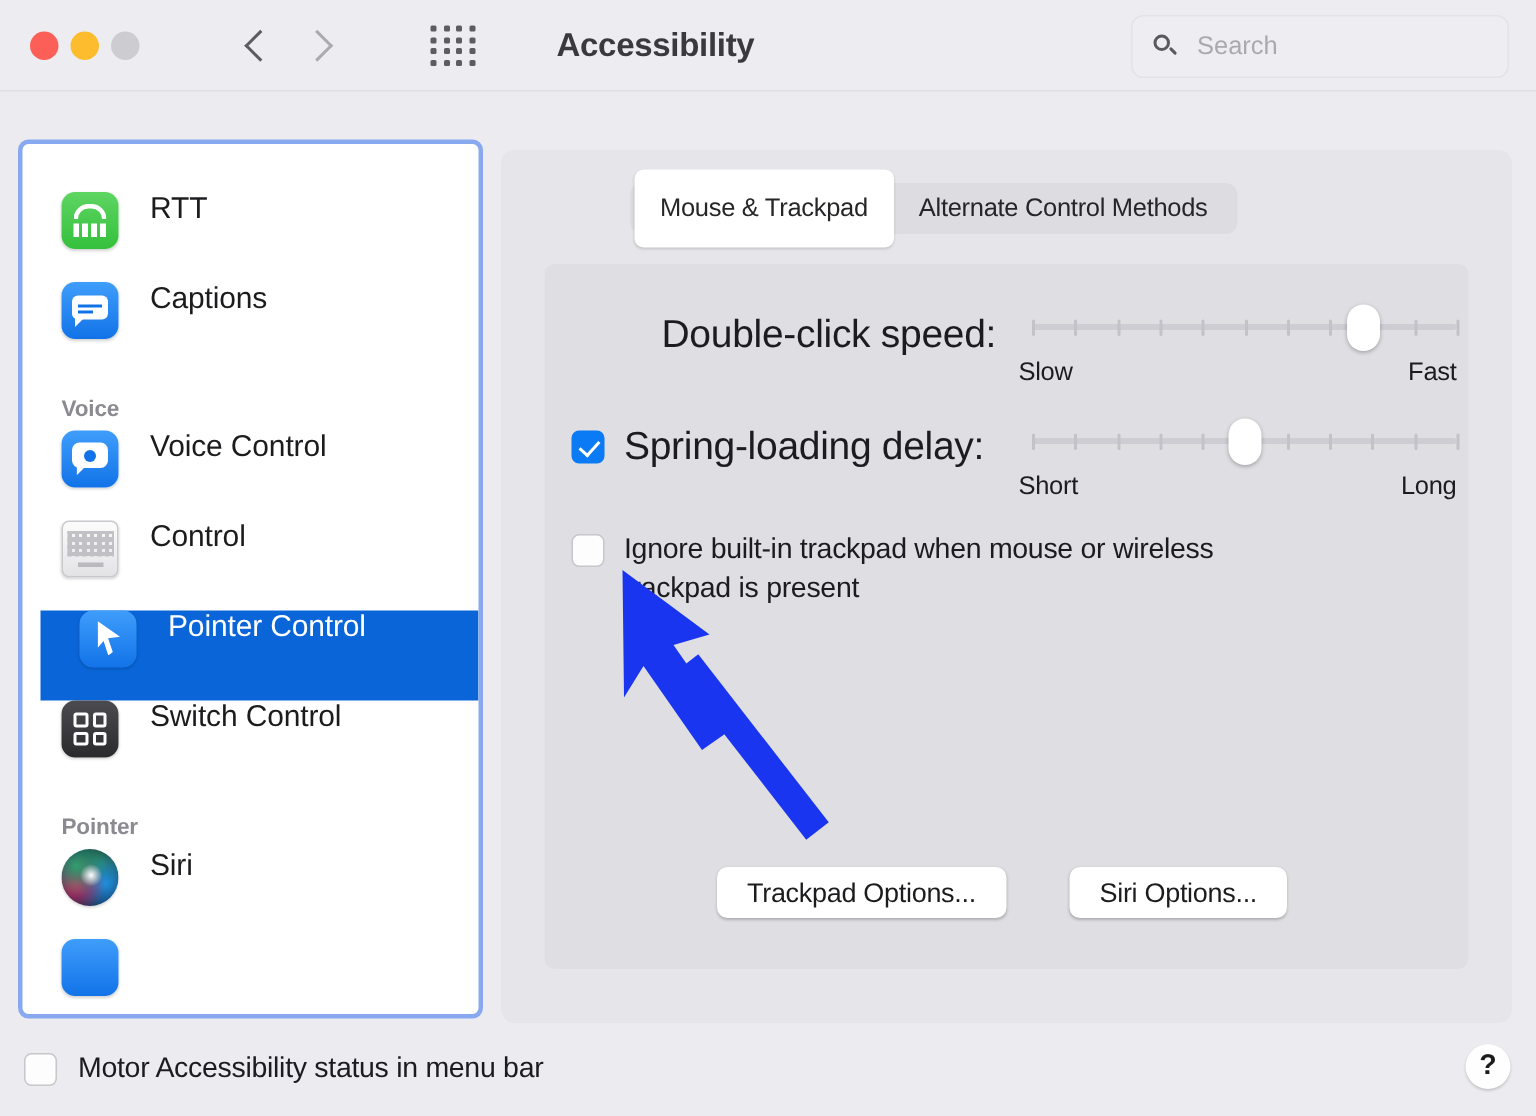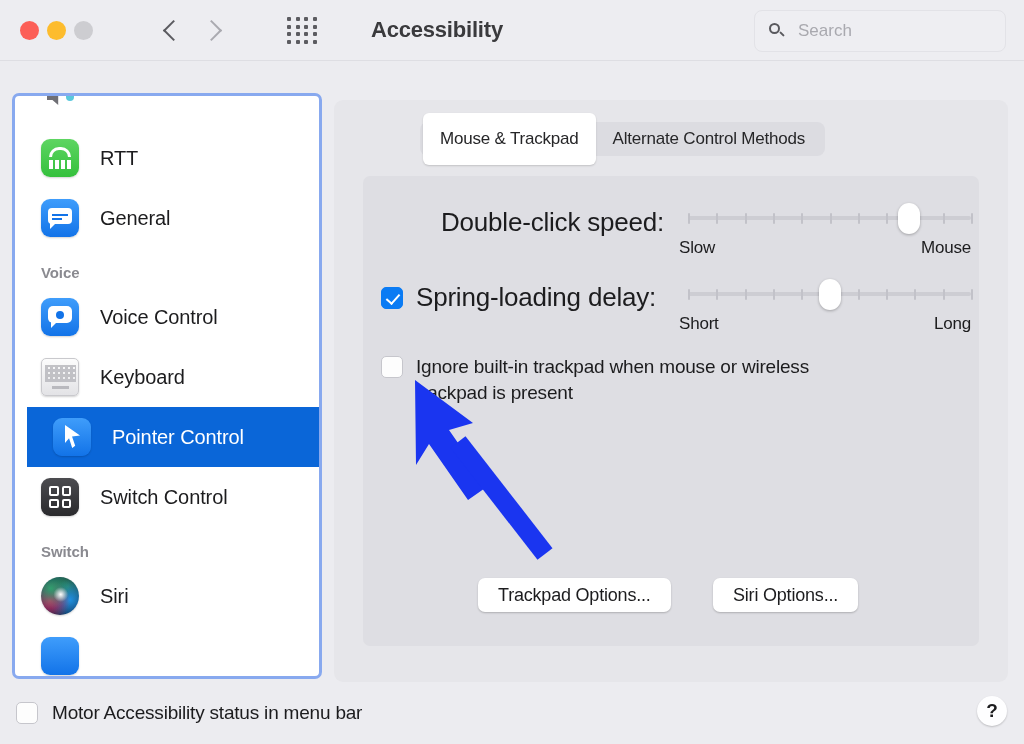--- a/index.html
+++ b/index.html
@@ -149,21 +149,20 @@
     box-sizing: border-box;
   }
   .sb-scroll {
     position: absolute;
     left: 0; top: -28px;
     width: 304px;
   }
   .sb-item {
     height: 60px;
     display: flex;
-    align-items: center;
     padding-left: 26px;
     box-sizing: border-box;
   }
   .sb-item.selected { background: #0a66d8; margin-left: 12px; }
   .sb-item.selected .sb-label { color: #ffffff; }
   .sb-label {
     margin-left: 21px;
     font-size: 20px;
     color: #1c1c1e;
     letter-spacing: -0.1px;
@@ -563,55 +562,55 @@
 
     <div class="sb-item">
       <span class="ic ic-rtt"></span>
       <span class="sb-label">RTT</span>
     </div>
 
     <div class="sb-item">
       <span class="ic ic-cap">
         <span class="cap-lines"></span>
       </span>
-      <span class="sb-label">General</span>
+      <span class="sb-label">Captions</span>
     </div>
 
     <div class="sb-head">Voice</div>
 
     <div class="sb-item">
       <span class="ic ic-voice">
         <span class="voice-dot"></span>
       </span>
       <span class="sb-label">Voice Control</span>
     </div>
 
     <div class="sb-item">
       <span class="ic ic-kbd"></span>
-      <span class="sb-label">Keyboard</span>
+      <span class="sb-label">Control</span>
     </div>
 
     <div class="sb-item selected">
       <span class="ic ic-ptr"></span>
       <span class="sb-label">Pointer Control</span>
     </div>
 
     <div class="sb-item">
       <span class="ic ic-switch">
         <span class="sw-grid">
             <i></i>
             <i></i>
             <i></i>
             <i></i>
           </span>
       </span>
       <span class="sb-label">Switch Control</span>
     </div>
 
-    <div class="sb-head">Switch</div>
+    <div class="sb-head">Pointer</div>
 
     <div class="sb-item">
       <span class="ic ic-siri"></span>
       <span class="sb-label">Siri</span>
     </div>
 
     <div class="sb-item">
       <span class="ic ic-blue"></span>
       <span class="sb-label"></span>
     </div>
@@ -642,21 +641,21 @@
           <i style="left: 50%;"></i>
           <i style="left: 60%;"></i>
           <i style="left: 70%;"></i>
           <i style="left: 80%;"></i>
           <i style="left: 90%;"></i>
           <i style="left: 100%;"></i>
         </div>
       <div class="thumb" id="thumb-dc" style="left: 78%;"></div>
     </div>
     <span class="endlabel" style="left:316px; top:62px;">Slow</span>
-    <span class="endlabel" style="right:8px; top:62px;">Mouse</span>
+    <span class="endlabel" style="right:8px; top:62px;">Fast</span>
 
     <div class="row" style="left:18px; top:106px;">
       <span class="cb checked"></span>
       <span class="rowlabel" style="margin-left:13px;">Spring-loading delay:</span>
     </div>
     <div class="slider" style="position:absolute; left:325px; top:104px; width:283px;">
       <div class="track"></div>
       <div class="ticks" id="ticks-sl">
           <i style="left: 0%;"></i>
           <i style="left: 10%;"></i>

